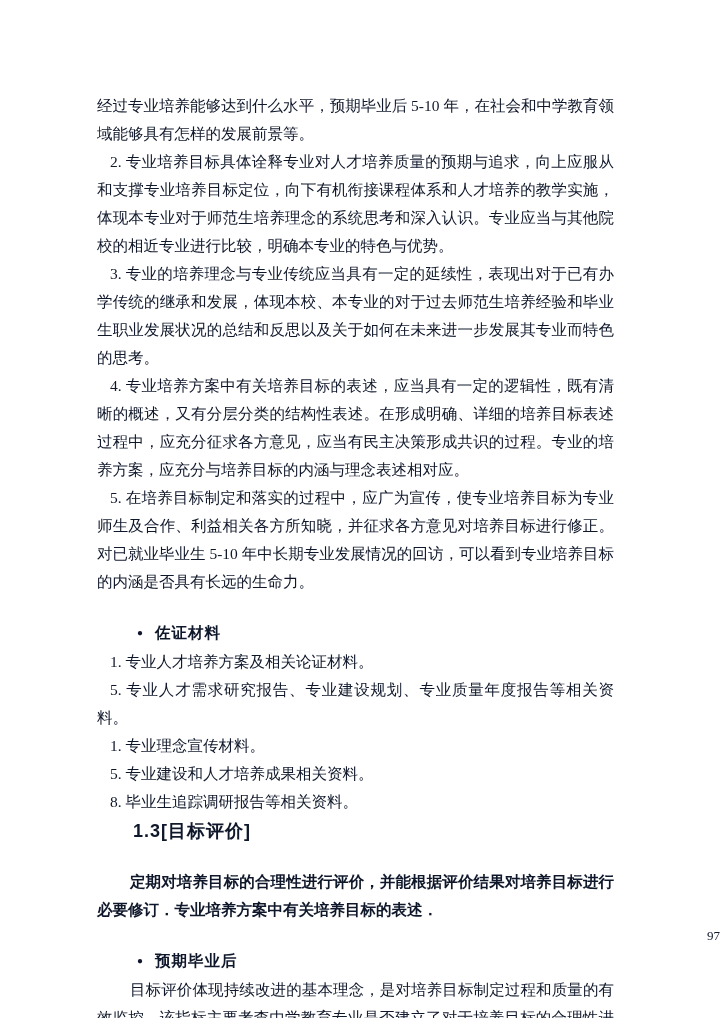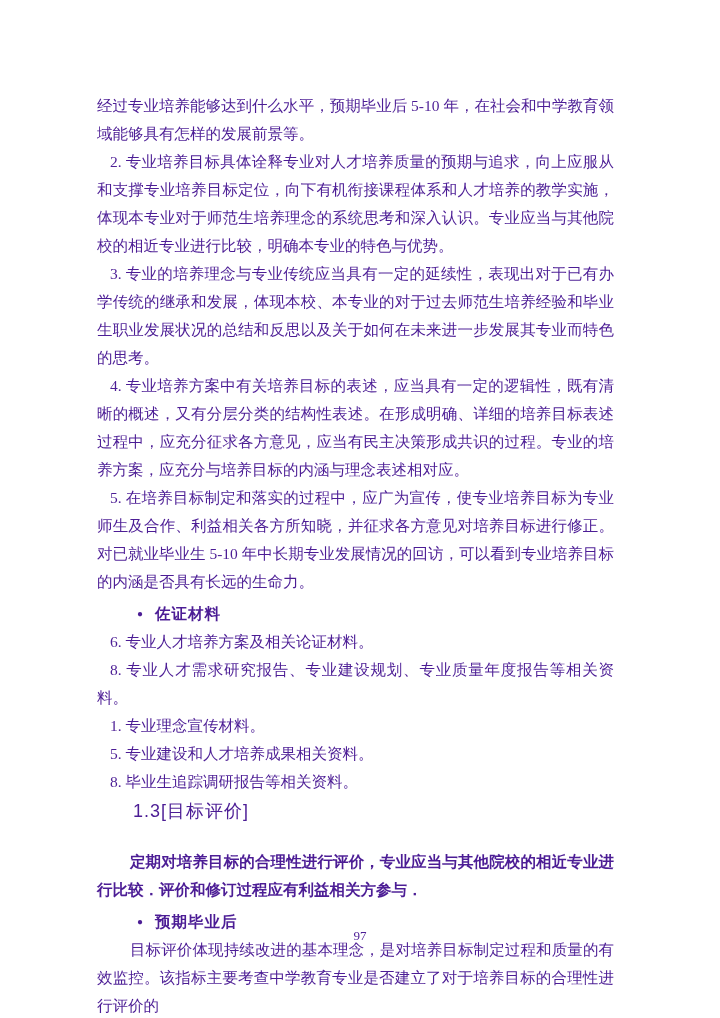--- a/index.html
+++ b/index.html
@@ -1,81 +1,81 @@
 <!DOCTYPE html>
 <html lang="zh"><head>
 <meta charset="utf-8">
 <style>
   html, body { margin: 0; padding: 0; background: #ffffff; }
   .page {
     position: relative;
     width: 720px;
     height: 1018px;
     background: #ffffff;
-    color: #4c1d95;
+    color: #0f172a;
     font-family: "Liberation Serif", "DejaVu Serif", serif;
     overflow: hidden;
   }
   .text-col {
     position: absolute;
     left: 97px;
     top: 92px;
     width: 517px;
   }
   .para {
     margin: 0;
     font-size: 15.5px;
     line-height: 28px;
     text-align: justify;
     text-align-last: left;
     word-break: break-all;
   }
   .indent-num { text-indent: 13px; }   
   .indent-two { text-indent: 33px; }   
   .bullet-head {
-    margin: 4px 0 0 40px;
-    font-family: Liberation Serif, serif;
+    margin: 24px 0 0 40px;
+    font-family: Liberation Mono, monospace;
     font-weight: bold;
     font-size: 15.5px;
     line-height: 28px;
     text-align: left;
     letter-spacing: 1px;
   }
   .bullet-dot {
     display: inline-block;
     font-size: 10px;
     vertical-align: 2px;
     margin-right: 12px;
     letter-spacing: 0;
   }
   .section-heading {
     margin: 2px 0 24px 36px;
     font-family: "Liberation Sans", "DejaVu Sans", sans-serif;
-    font-weight: normal;
+    font-weight: bold;
     font-size: 18px;
     line-height: 26px;
     letter-spacing: 1px;
   }
   .standard {
     font-family: "Liberation Sans", "DejaVu Sans", sans-serif;
     font-weight: bold;
     font-size: 15.5px;
     line-height: 28px;
     margin: 0;
     text-align: justify;
     text-align-last: left;
     text-indent: 33px;
     word-break: break-all;
   }
   .page-number {
     position: absolute;
     top: 928px;
     left: 0;
     width: 720px;
-    text-align: center;
+    text-align: right;
     font-size: 13px;
     line-height: 16px;
   }
 </style>
 </head>
 <body>
 
 <div class="page">
   <div class="text-col">
 
@@ -86,29 +86,29 @@
     <p class="para indent-num">3. 专业的培养理念与专业传统应当具有一定的延续性，表现出对于已有办学传统的继承和发展，体现本校、本专业的对于过去师范生培养经验和毕业生职业发展状况的总结和反思以及关于如何在未来进一步发展其专业而特色的思考。</p>
 
     <p class="para indent-num">4. 专业培养方案中有关培养目标的表述，应当具有一定的逻辑性，既有清晰的概述，又有分层分类的结构性表述。在形成明确、详细的培养目标表述过程中，应充分征求各方意见，应当有民主决策形成共识的过程。专业的培养方案，应充分与培养目标的内涵与理念表述相对应。</p>
 
     <p class="para indent-num">5. 在培养目标制定和落实的过程中，应广为宣传，使专业培养目标为专业师生及合作、利益相关各方所知晓，并征求各方意见对培养目标进行修正。对已就业毕业生 5-10 年中长期专业发展情况的回访，可以看到专业培养目标的内涵是否具有长远的生命力。</p>
 
     <p class="bullet-head">
       <span class="bullet-dot">●</span><span>佐证材料</span>
     </p>
 
-    <p class="para indent-num">6. 专业人才培养方案及相关论证材料。</p>
-    <p class="para indent-num">8. 专业人才需求研究报告、专业建设规划、专业质量年度报告等相关资料。</p>
+    <p class="para indent-num">1. 专业人才培养方案及相关论证材料。</p>
+    <p class="para indent-num">5. 专业人才需求研究报告、专业建设规划、专业质量年度报告等相关资料。</p>
     <p class="para indent-num">1. 专业理念宣传材料。</p>
     <p class="para indent-num">5. 专业建设和人才培养成果相关资料。</p>
     <p class="para indent-num">8. 毕业生追踪调研报告等相关资料。</p>
 
     <h2 class="section-heading">1.3[目标评价]</h2>
 
-    <p class="standard">定期对培养目标的合理性进行评价，专业应当与其他院校的相近专业进行比较．评价和修订过程应有利益相关方参与．</p>
+    <p class="standard">定期对培养目标的合理性进行评价，并能根据评价结果对培养目标进行必要修订．专业培养方案中有关培养目标的表述．</p>
 
     <p class="bullet-head">
       <span class="bullet-dot">●</span><span>预期毕业后</span>
     </p>
 
     <p class="para indent-two">目标评价体现持续改进的基本理念，是对培养目标制定过程和质量的有效监控。该指标主要考查中学教育专业是否建立了对于培养目标的合理性进行评价的</p>
 
   </div>
 
   <div class="page-number">97</div>

